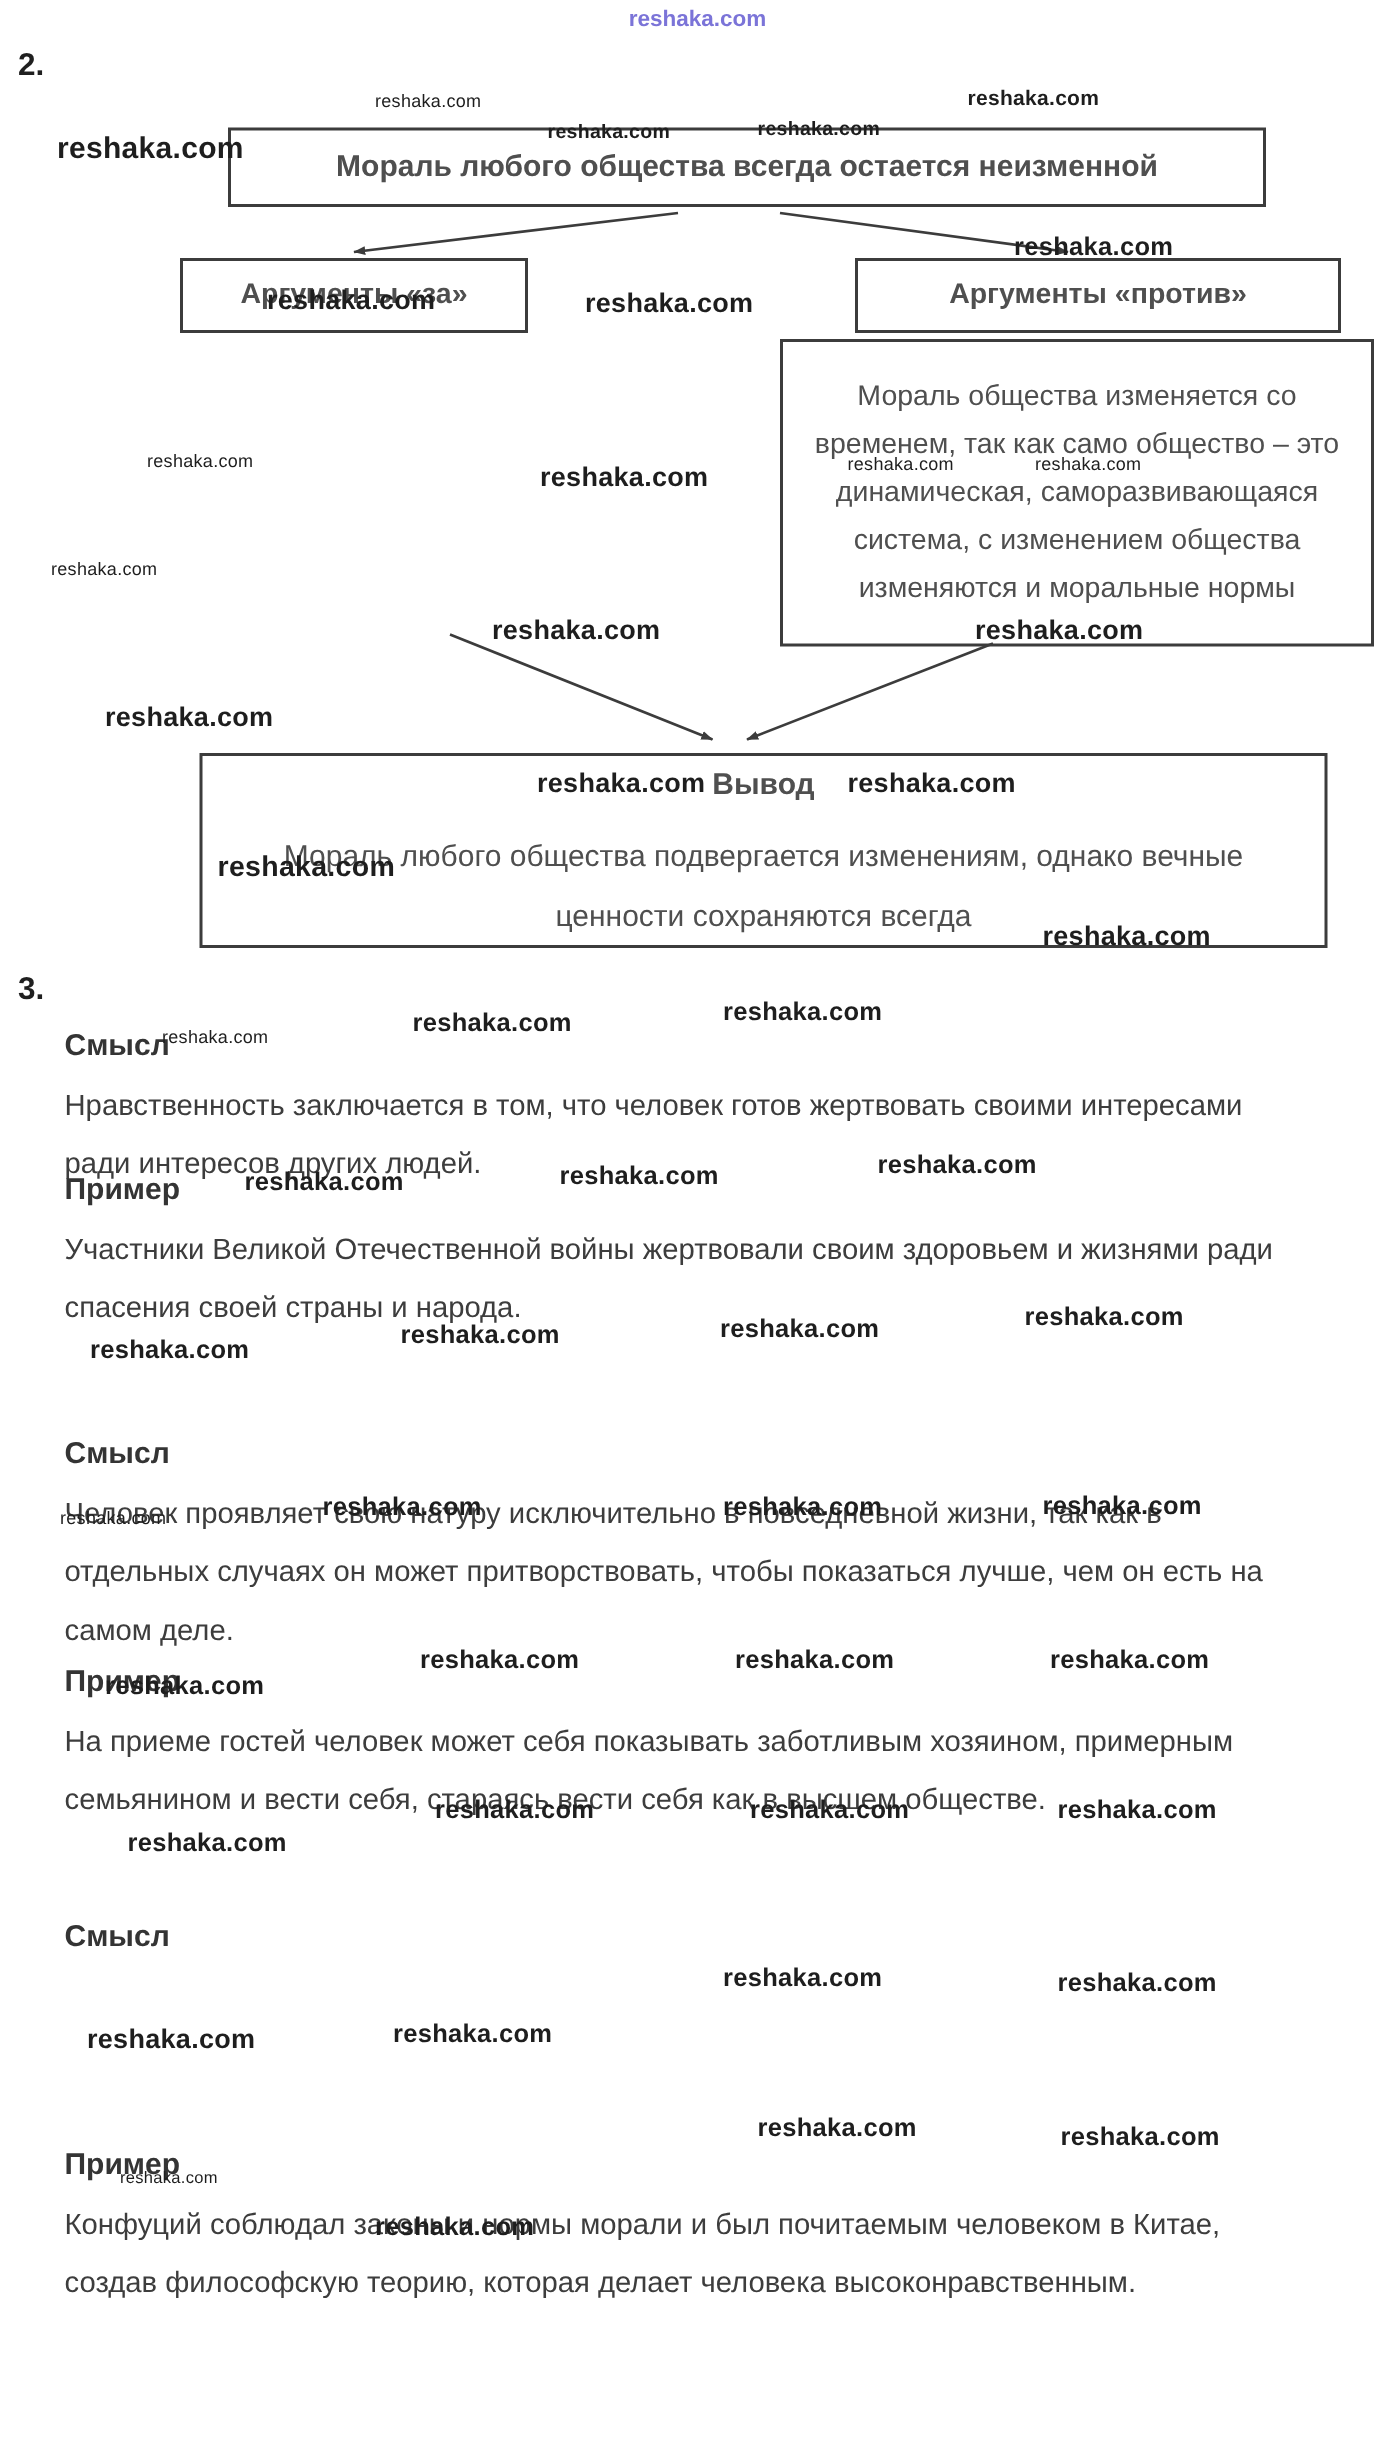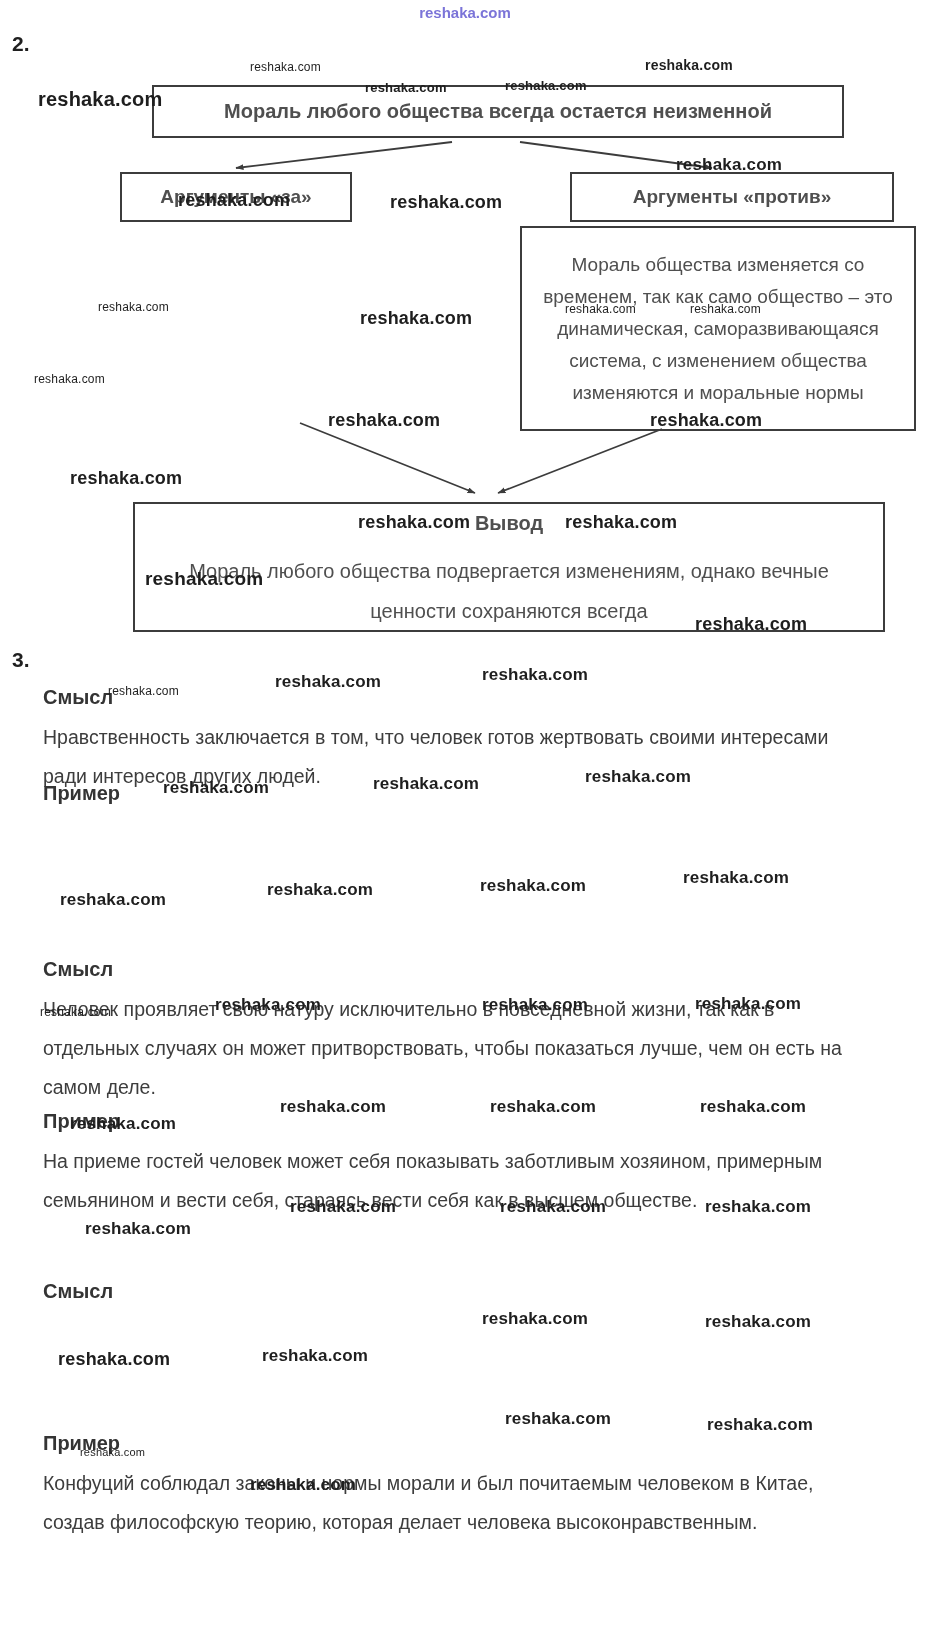--- a/index.html
+++ b/index.html
@@ -177,20 +177,21 @@
 
   <div class="sec-num" style="top:648px;">3.</div>
 
   <div class="t-block" style="top:686px;">
     <h3>Смысл</h3>
     <p>Нравственность заключается в том, что человек готов жертвовать своими интересами ради интересов других людей.</p>
   </div>
 
   <div class="t-block" style="top:782px;">
     <h3>Пример</h3>
+    <p>Участники Великой Отечественной войны жертвовали своим здоровьем и жизнями ради спасения своей страны и народа.</p>
   </div>
 
   <div class="t-block" style="top:958px;">
     <h3>Смысл</h3>
     <p>Человек проявляет свою натуру исключительно в повседневной жизни, так как в отдельных случаях он может притворствовать, чтобы показаться лучше, чем он есть на самом деле.</p>
   </div>
 
   <div class="t-block" style="top:1110px;">
     <h3>Пример</h3>
     <p>На приеме гостей человек может себя показывать заботливым хозяином, примерным семьянином и вести себя, стараясь вести себя как в высшем обществе.</p>

